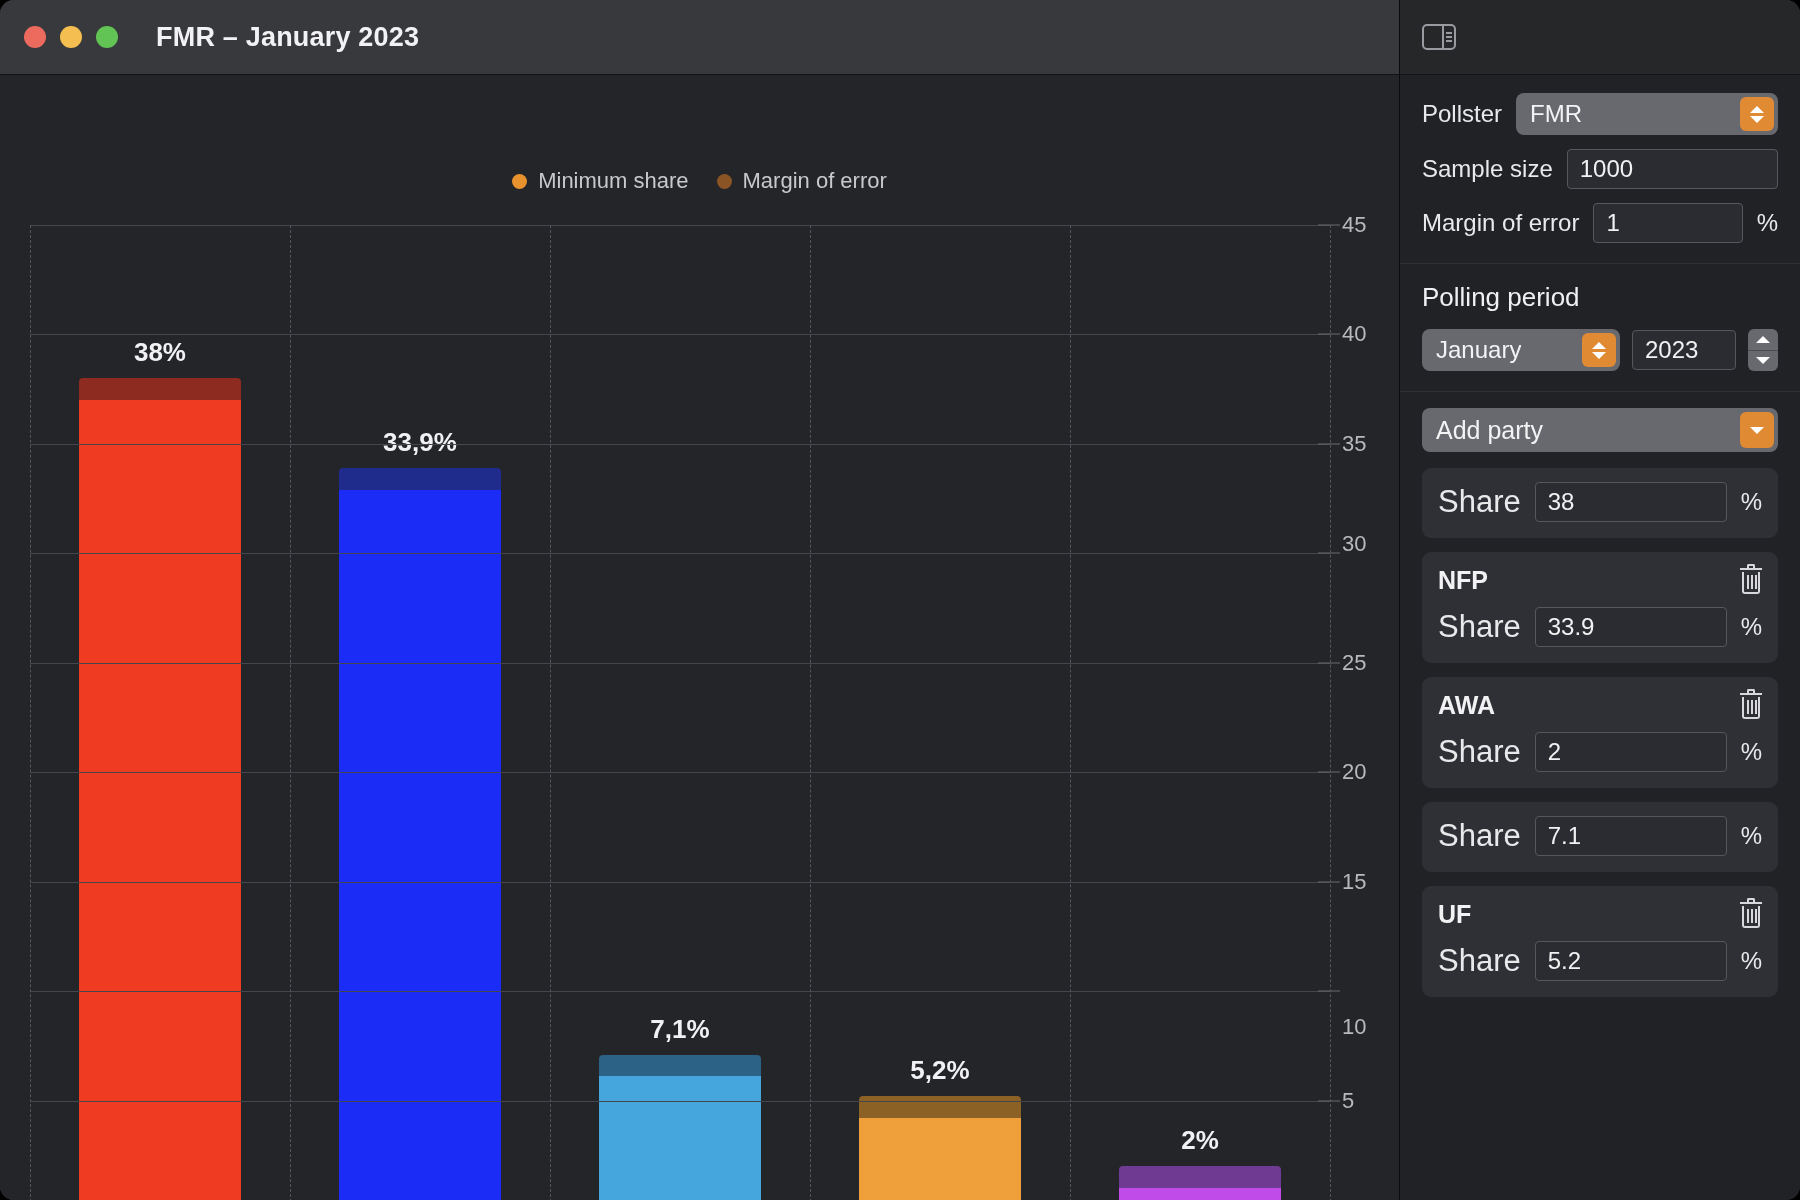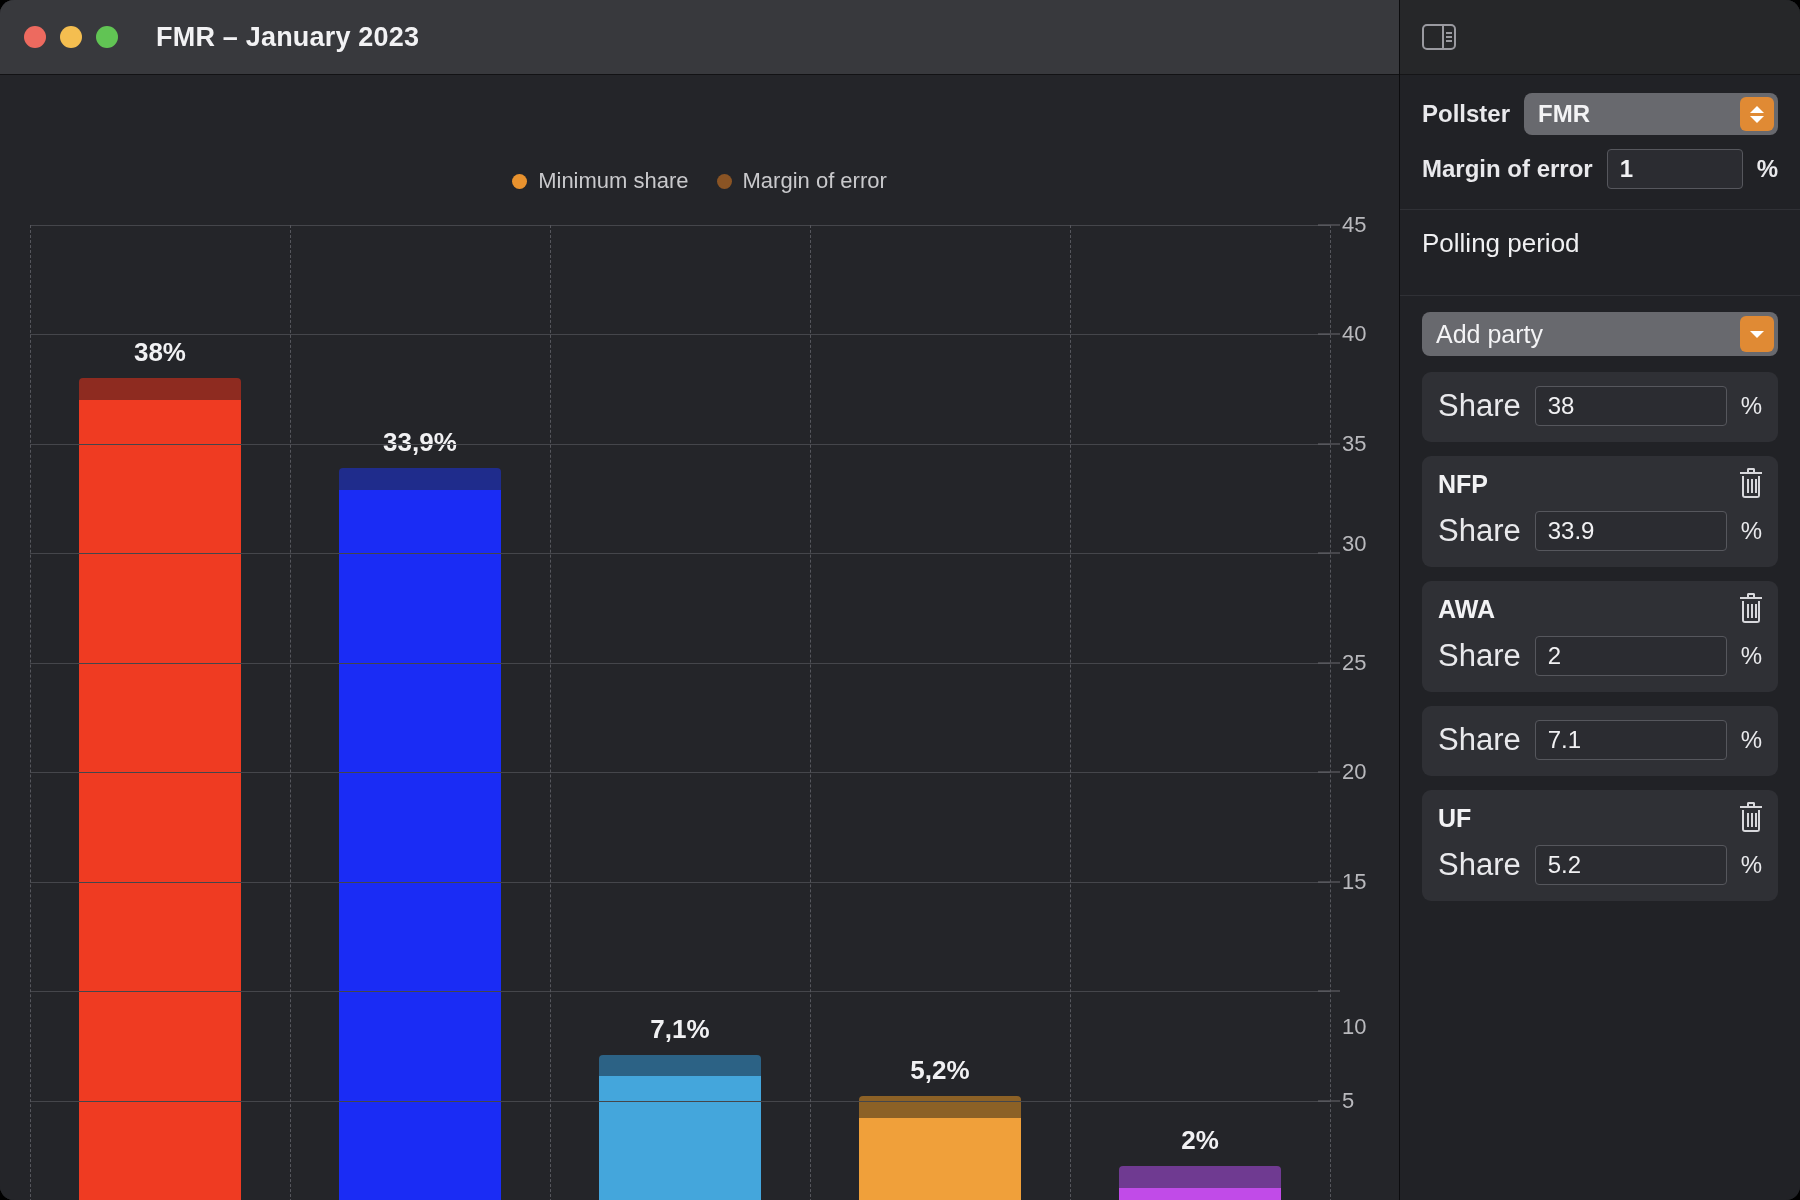--- a/index.html
+++ b/index.html
@@ -151,21 +151,20 @@
   .sb-toggle-icon .r i { display: block; width: 6px; height: 2px; background: #9a9aa0; }
 
   .sb-section {
     padding: 18px 22px 20px 22px;
     border-bottom: 1px solid #303136;
   }
   .sb-row {
     display: flex; align-items: center;
     gap: 14px;
     margin-bottom: 14px;
-    font-weight: bold;
   }
   .sb-row:last-child { margin-bottom: 0; }
   .sb-label { color: #e9e9ec; font-size: 24px; white-space: nowrap; }
 
   .select-ctl {
     flex: 1 1 auto;
     height: 42px;
     background: #68696e;
     border-radius: 8px;
     display: flex; align-items: center;
@@ -407,28 +406,51 @@
         <span class="sb-label">Pollster</span>
         <div class="select-ctl">
           <span class="val">FMR</span>
           <span class="stepper-btn">
             <i class="chev up"></i>
               <i class="chev down"></i>
           </span>
         </div>
       </div>
       <div class="sb-row">
+        <span class="sb-label">Sample size</span>
+        <div class="text-field" style="flex:1 1 auto;">1000</div>
+      </div>
+      <div class="sb-row">
         <span class="sb-label">Margin of error</span>
         <div class="text-field" style="flex:1 1 auto;">1</div>
         <span class="pct">%</span>
       </div>
     </div>
 
     <div class="sb-section">
       <div class="sb-heading">Polling period</div>
+      <div class="period-row">
+        <div class="select-ctl month-select">
+          <span class="val">January</span>
+          <span class="stepper-btn">
+            <i class="chev up"></i>
+              <i class="chev down"></i>
+          </span>
+        </div>
+        <div class="text-field year-field">2023</div>
+        <div class="year-stepper">
+          <div>
+              <i class="chev up"></i>
+            </div>
+          <div class="sep"></div>
+          <div>
+              <i class="chev down"></i>
+            </div>
+        </div>
+      </div>
     </div>
 
     <div class="addparty-wrap">
       <div class="addparty">
         <span class="val">Add party</span>
         <span class="stepper-btn">
           <i class="chev down"></i>
         </span>
       </div>
     </div>

